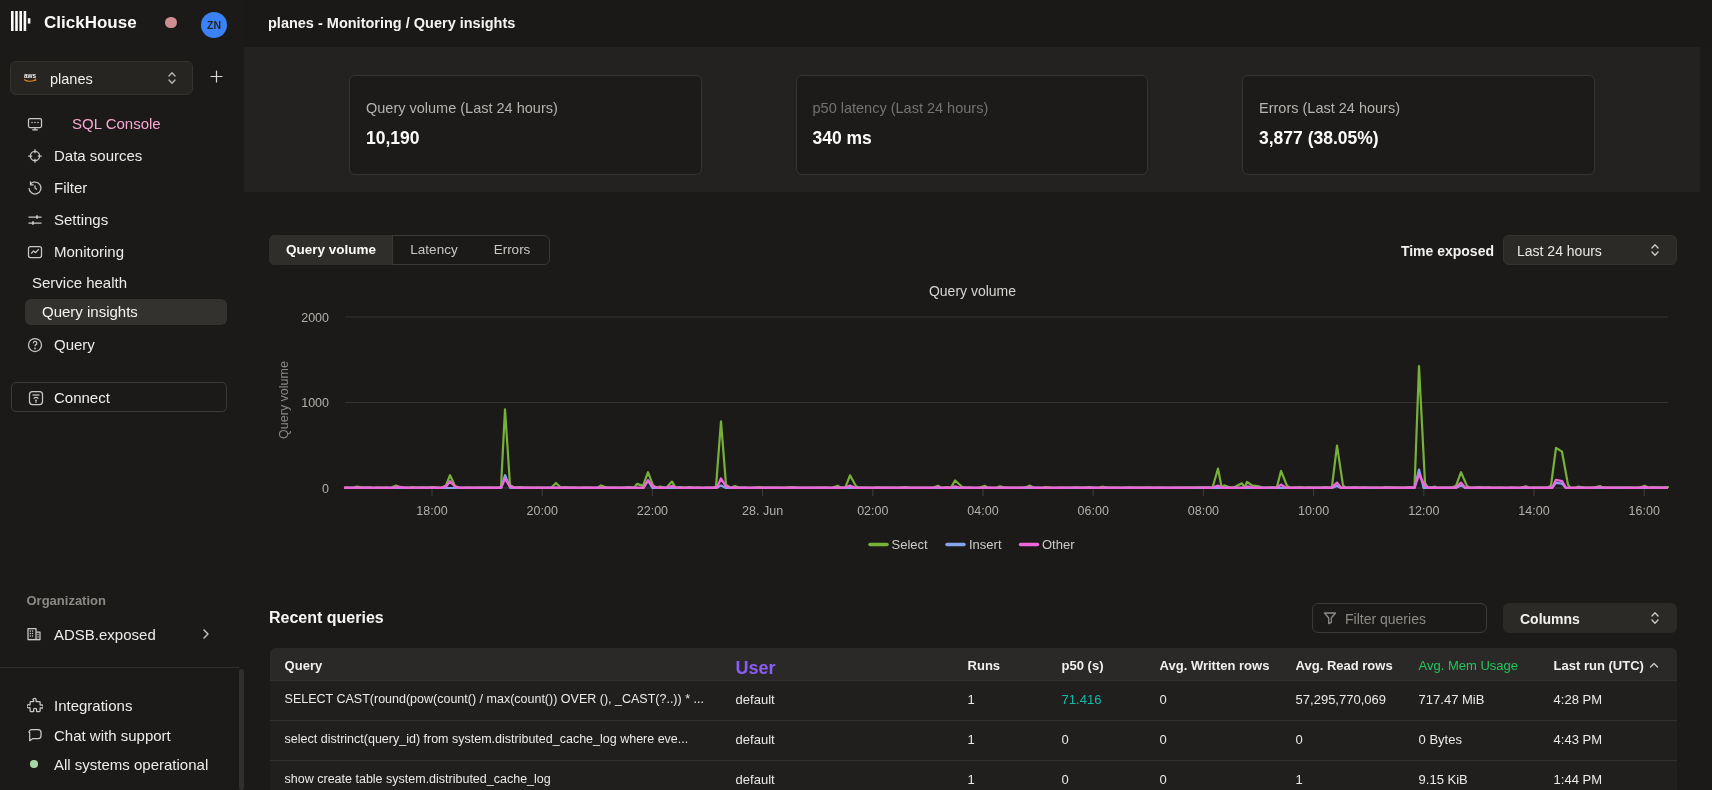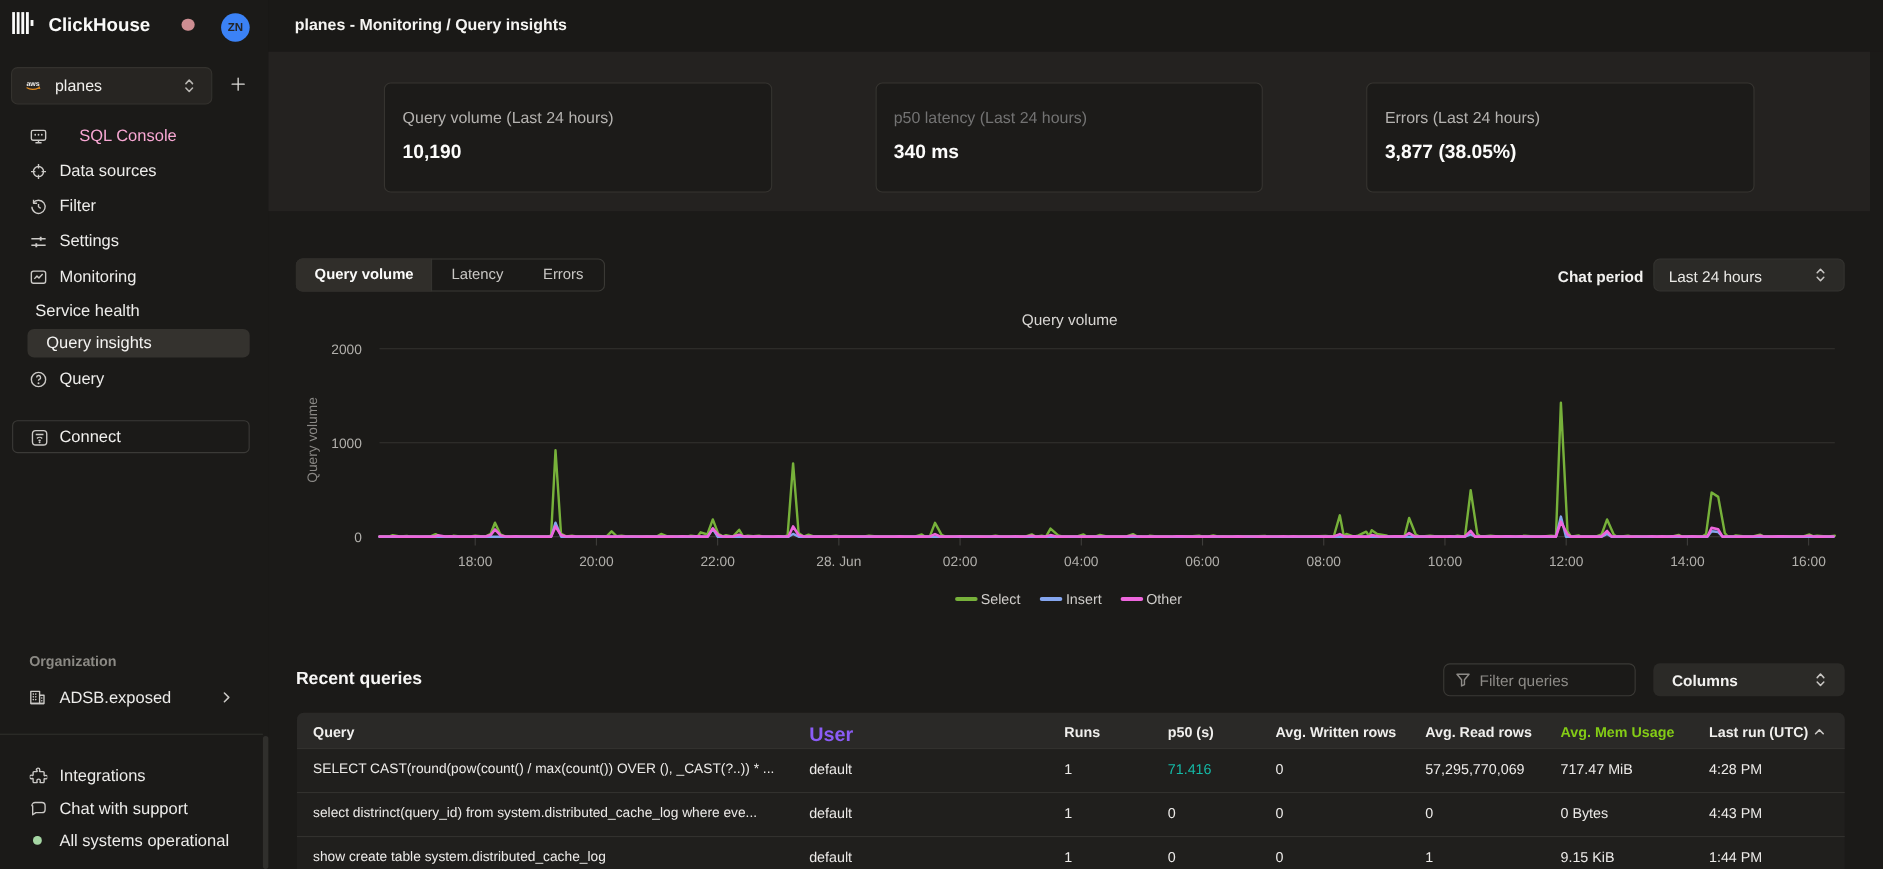--- a/index.html
+++ b/index.html
@@ -109,21 +109,21 @@
 <div class="txt" style="left:812.5px;top:99.5px;font-size:14.5px;color:#737373">p50 latency (Last 24 hours)</div>
 <div class="txt" style="left:812.5px;top:128px;font-size:17.5px;font-weight:700;color:#fcfcfb">340 ms</div>
 <div class="abs" style="left:1242px;top:75px;width:352.5px;height:100px;background:#1c1b19;border:1px solid #363430;border-radius:6px"></div>
 <div class="txt" style="left:1259px;top:99.5px;font-size:14.5px;color:#b5b3b0">Errors (Last 24 hours)</div>
 <div class="txt" style="left:1259px;top:128px;font-size:17.5px;font-weight:700;color:#fcfcfb">3,877 (38.05%)</div>
 <div class="abs" style="left:269px;top:234.5px;width:281px;height:30.5px;border:1px solid #3a3935;border-radius:6px"></div>
 <div class="abs" style="left:269px;top:234.5px;width:124px;height:30.5px;background:#302e2a;border-radius:6px 0 0 6px;border-right:1px solid #3a3935"></div>
 <div class="txt" style="left:331px;top:242px;transform:translateX(-50%);font-size:13.5px;font-weight:700;color:#fbfbfa">Query volume</div>
 <div class="txt" style="left:434px;top:242px;transform:translateX(-50%);font-size:13.5px;color:#c9c7c4">Latency</div>
 <div class="txt" style="left:512px;top:242px;transform:translateX(-50%);font-size:13.5px;color:#c9c7c4">Errors</div>
-<div class="txt" style="left:1494px;top:242.5px;transform:translateX(-100%);font-size:14px;font-weight:700;color:#f2f1ef">Chat period</div>
+<div class="txt" style="left:1494px;top:242.5px;transform:translateX(-100%);font-size:14px;font-weight:700;color:#f2f1ef">Time exposed</div>
 <div class="abs" style="left:1503px;top:234.5px;width:173.5px;height:30.5px;background:#2b2a27;border:1px solid #343330;border-radius:6px"></div>
 <div class="txt" style="left:1517px;top:242.5px;font-size:14px;color:#e9e8e5">Last 24 hours</div>
 <svg style="position:absolute;left:1650px;top:242.5px" width="10" height="14" viewBox="0 0 10 14" fill="none" stroke="#c9c7c4" stroke-width="1.4" stroke-linecap="round" stroke-linejoin="round">
     <path d="M2 5l3-3.2L8 5M2 9l3 3.2L8 9"></path>
   </svg>
 <svg width="1468" height="406" viewBox="0 0 1468 406" style="position:absolute;left:244px;top:192px">
     <text x="728.5" y="103.5" text-anchor="middle" font-size="14" fill="#d8d6d3">Query volume</text>
     <text x="44" y="0" transform="translate(0,208) rotate(-90 44 0)" text-anchor="middle" font-size="12.5" fill="#8b8986">Query volume</text>
     <line x1="101.0" y1="125.0" x2="1424.0" y2="125.0" stroke="#34332f" stroke-width="1"></line>
     <line x1="101.0" y1="210.5" x2="1424.0" y2="210.5" stroke="#34332f" stroke-width="1"></line>
@@ -177,21 +177,21 @@
     <path d="M2 5l3-3.2L8 5M2 9l3 3.2L8 9"></path>
   </svg>
 <div class="abs" style="left:270px;top:648px;width:1406.5px;height:142px;background:#201f1d;border-radius:6px 6px 0 0"></div>
 <div class="abs" style="left:270px;top:648px;width:1406.5px;height:31.5px;background:#2a2927;border-radius:6px 6px 0 0"></div>
 <div class="txt" style="left:284.6px;top:657.5px;font-size:13px;font-weight:700;color:#f0efed">Query</div>
 <div class="txt" style="left:735.6px;top:657.5px;font-size:18px;font-weight:700;color:#8b5cf6">User</div>
 <div class="txt" style="left:967.6px;top:657.5px;font-size:13px;font-weight:700;color:#f0efed">Runs</div>
 <div class="txt" style="left:1061.6px;top:657.5px;font-size:13px;font-weight:700;color:#f0efed">p50 (s)</div>
 <div class="txt" style="left:1159.6px;top:657.5px;font-size:13px;font-weight:700;color:#f0efed">Avg. Written rows</div>
 <div class="txt" style="left:1295.6px;top:657.5px;font-size:13px;font-weight:700;color:#f0efed">Avg. Read rows</div>
-<div class="txt" style="left:1418.6px;top:657.5px;font-size:13px;font-weight:700;color:#84cc16">Avg. Mem Usage</div>
+<div class="txt" style="left:1418.6px;top:657.5px;font-size:13px;font-weight:400;color:#22c55e">Avg. Mem Usage</div>
 <div class="txt" style="left:1553.6px;top:657.5px;font-size:13px;font-weight:700;color:#f0efed">Last run (UTC)</div>
 <svg class="abs" style="left:1649px;top:660.5px" width="10" height="9" viewBox="0 0 10 9" fill="none" stroke="#cbc9c6" stroke-width="1.4" stroke-linecap="round" stroke-linejoin="round">
     <path d="M1.5 6L5 2.5 8.5 6"></path>
   </svg>
 <div class="txt" style="left:284.6px;top:692.0px;font-size:12.5px;color:#eceae8">SELECT CAST(round(pow(count() / max(count()) OVER (), _CAST(?..)) * ...</div>
 <div class="txt" style="left:735.6px;top:692.0px;font-size:13px;color:#eceae8">default</div>
 <div class="txt" style="left:967.6px;top:692.0px;font-size:13px;color:#eceae8">1</div>
 <div class="txt" style="left:1061.6px;top:692.0px;font-size:13px;color:#14b8a6">71.416</div>
 <div class="txt" style="left:1159.6px;top:692.0px;font-size:13px;color:#eceae8">0</div>
 <div class="txt" style="left:1295.6px;top:692.0px;font-size:13px;color:#eceae8">57,295,770,069</div>

